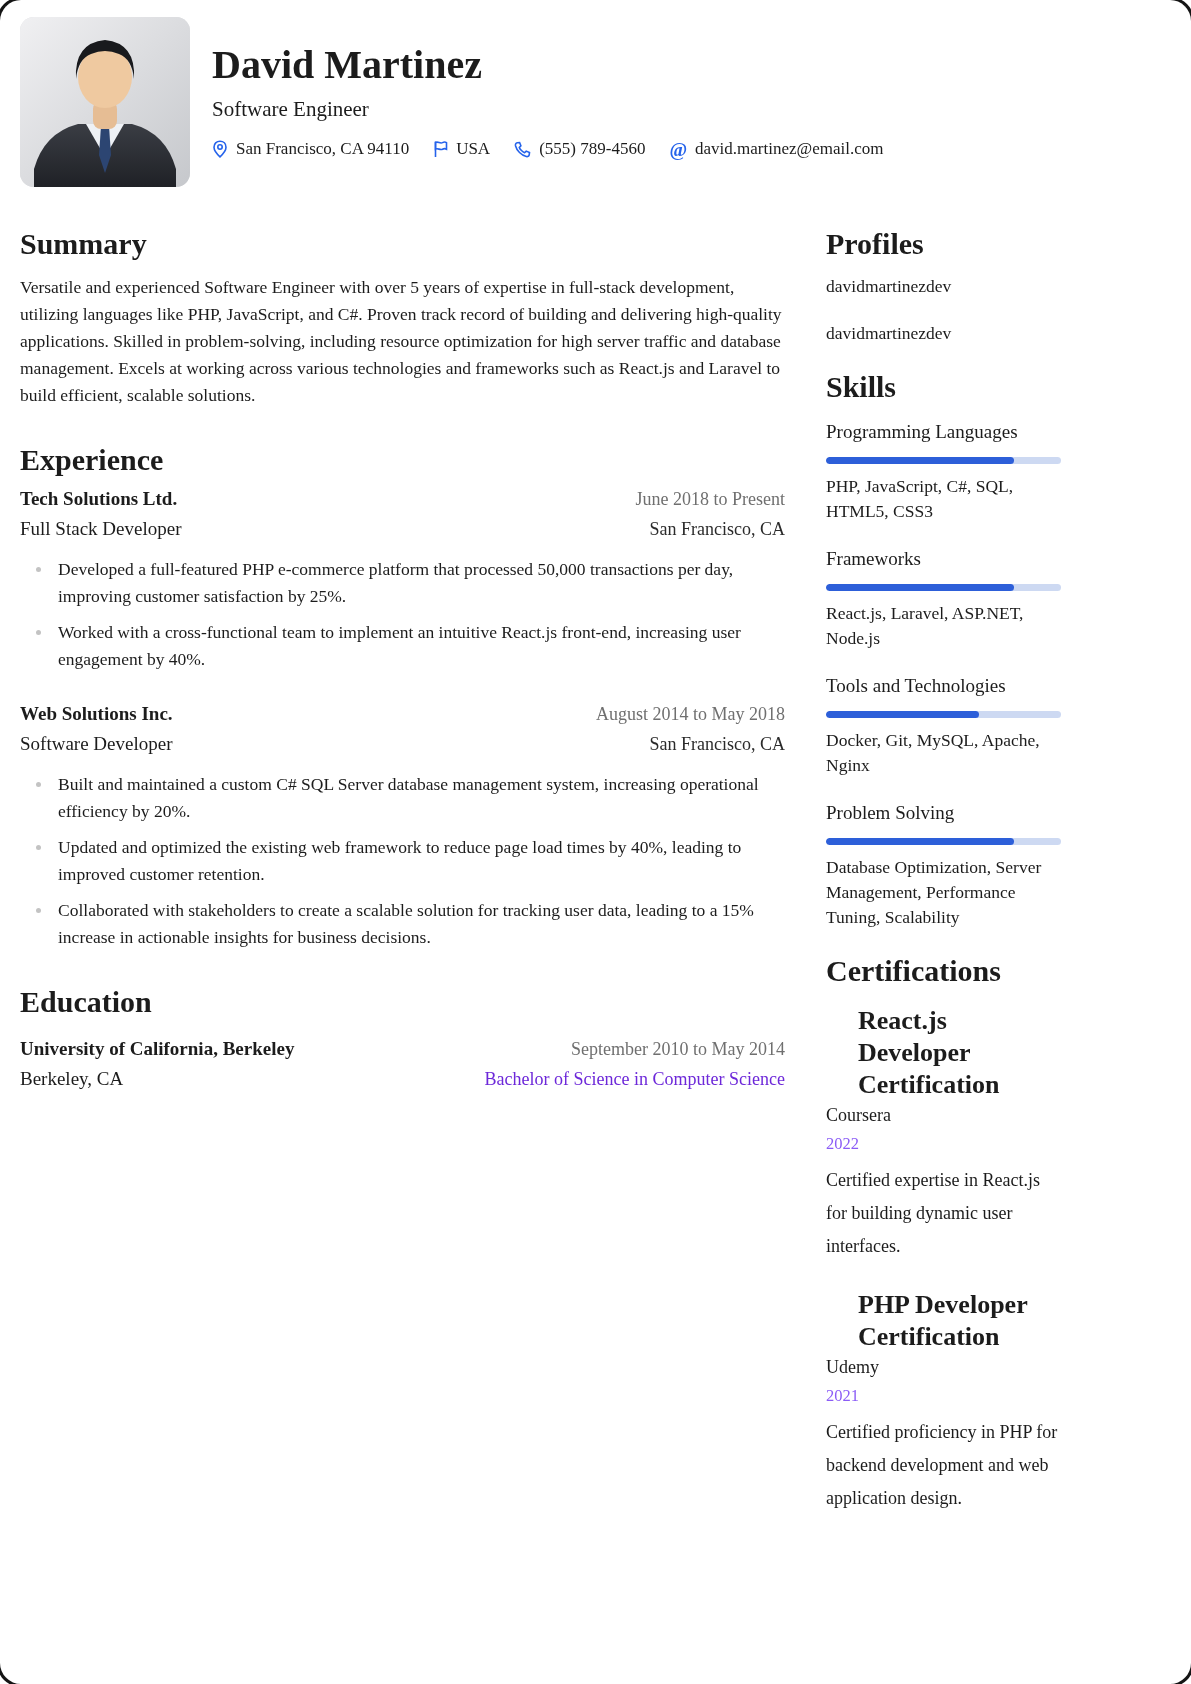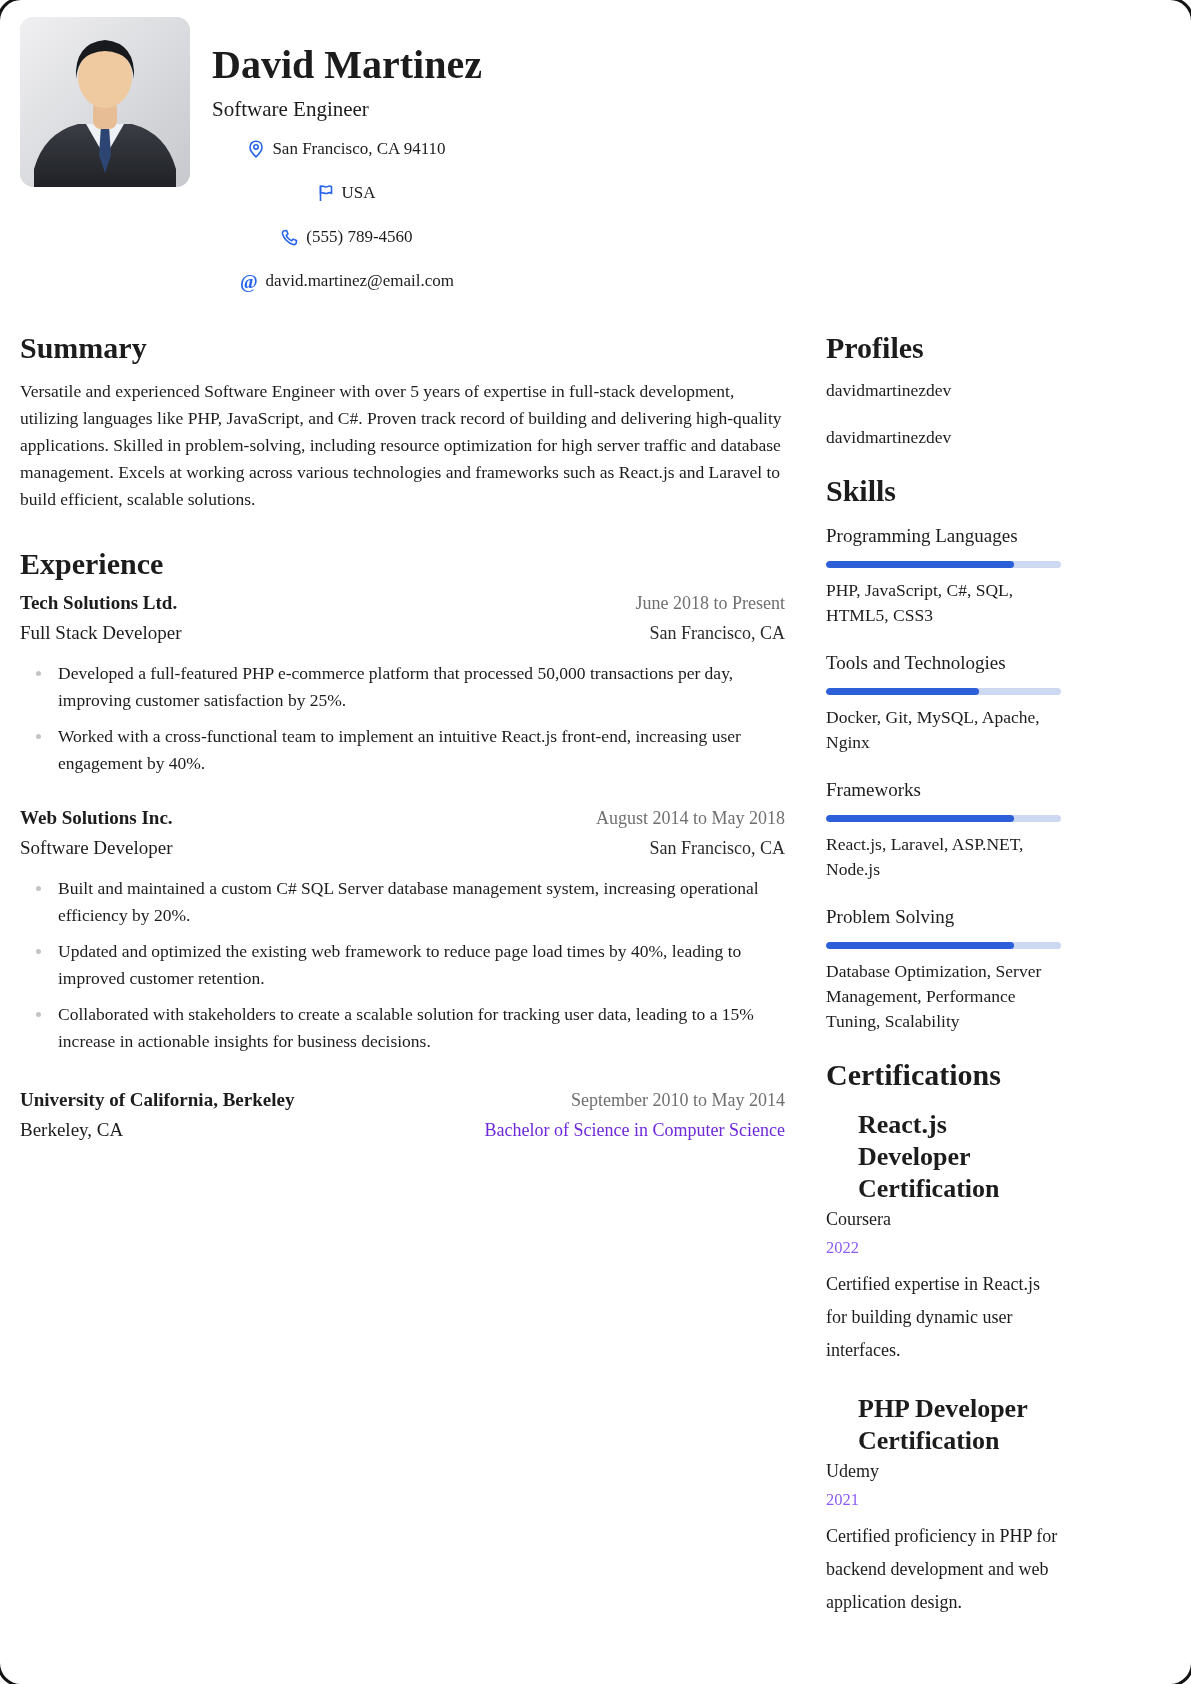--- a/index.html
+++ b/index.html
@@ -19,21 +19,21 @@
   .corner.tr{top:-3px;right:-3px;border-left:none;border-bottom:none;border-top-right-radius:24px;}
   .corner.bl{bottom:-3px;left:-3px;border-right:none;border-top:none;border-bottom-left-radius:24px;}
   .corner.br{bottom:-3px;right:-3px;border-left:none;border-top:none;border-bottom-right-radius:24px;}
 
   
   .header{display:flex;gap:22px;}
   .photo{width:170px;height:170px;border-radius:14px;overflow:hidden;flex:0 0 auto;background:#dcdde0;}
   .header-text{padding-top:28px;}
   .name{font-size:40px;font-weight:bold;line-height:1;margin:0;}
   .job-title{font-size:21px;margin:12px 0 0 0;}
-  .contact-row{display:flex;align-items:center;gap:24px;margin-top:17px;font-size:17px;flex-direction:column;}
+  .contact-row{display:flex;align-items:center;gap:24px;margin-top:17px;font-size:17px;}
   .contact-item{display:flex;align-items:center;gap:8px;}
   .c-icon{color:#2563eb;display:inline-flex;align-items:center;}
   .c-icon svg{display:block;}
   .at-glyph{font-size:19px;font-weight:bold;color:#2563eb;line-height:1;}
 
   
   .columns{display:flex;margin-top:40px;}
   .col-left{width:765px;flex:0 0 auto;}
   .col-right{width:235px;flex:0 0 auto;margin-left:41px;}
 
@@ -189,20 +189,21 @@
           </div>
           <ul class="bullets">
             <li>Built and maintained a custom C# SQL Server database management system, increasing operational efficiency by 20%.</li>
             <li>Updated and optimized the existing web framework to reduce page load times by 40%, leading to improved customer retention.</li>
             <li>Collaborated with stakeholders to create a scalable solution for tracking user data, leading to a 15% increase in actionable insights for business decisions.</li>
           </ul>
         </div>
       </section>
 
       <section class="education-section">
+        <h2 class="section-heading">Education</h2>
         <div class="edu">
           <div class="row2">
             <span class="company">University of California, Berkeley</span>
             <span class="dates">September 2010 to May 2014</span>
           </div>
           <div class="row2 role-row">
             <span class="role">Berkeley, CA</span>
             <span class="degree">Bachelor of Science in Computer Science</span>
           </div>
         </div>
@@ -225,33 +226,33 @@
 
         <div class="skill">
           <div class="skill-name">Programming Languages</div>
           <div class="skill-bar">
             <div class="skill-fill" style="width: 80%;"></div>
           </div>
           <div class="skill-keywords">PHP, JavaScript, C#, SQL, HTML5, CSS3</div>
         </div>
 
         <div class="skill">
+          <div class="skill-name">Frameworks</div>
+          <div class="skill-bar">
+            <div class="skill-fill" style="width: 80%;"></div>
+          </div>
+          <div class="skill-keywords">React.js, Laravel, ASP.NET, Node.js</div>
+        </div>
+
+        <div class="skill">
           <div class="skill-name">Tools and Technologies</div>
           <div class="skill-bar">
             <div class="skill-fill" style="width: 65%;"></div>
           </div>
           <div class="skill-keywords">Docker, Git, MySQL, Apache, Nginx</div>
-        </div>
-
-        <div class="skill">
-          <div class="skill-name">Frameworks</div>
-          <div class="skill-bar">
-            <div class="skill-fill" style="width: 80%;"></div>
-          </div>
-          <div class="skill-keywords">React.js, Laravel, ASP.NET, Node.js</div>
         </div>
 
         <div class="skill">
           <div class="skill-name">Problem Solving</div>
           <div class="skill-bar">
             <div class="skill-fill" style="width: 80%;"></div>
           </div>
           <div class="skill-keywords">Database Optimization, Server Management, Performance Tuning, Scalability</div>
         </div>
       </section>

